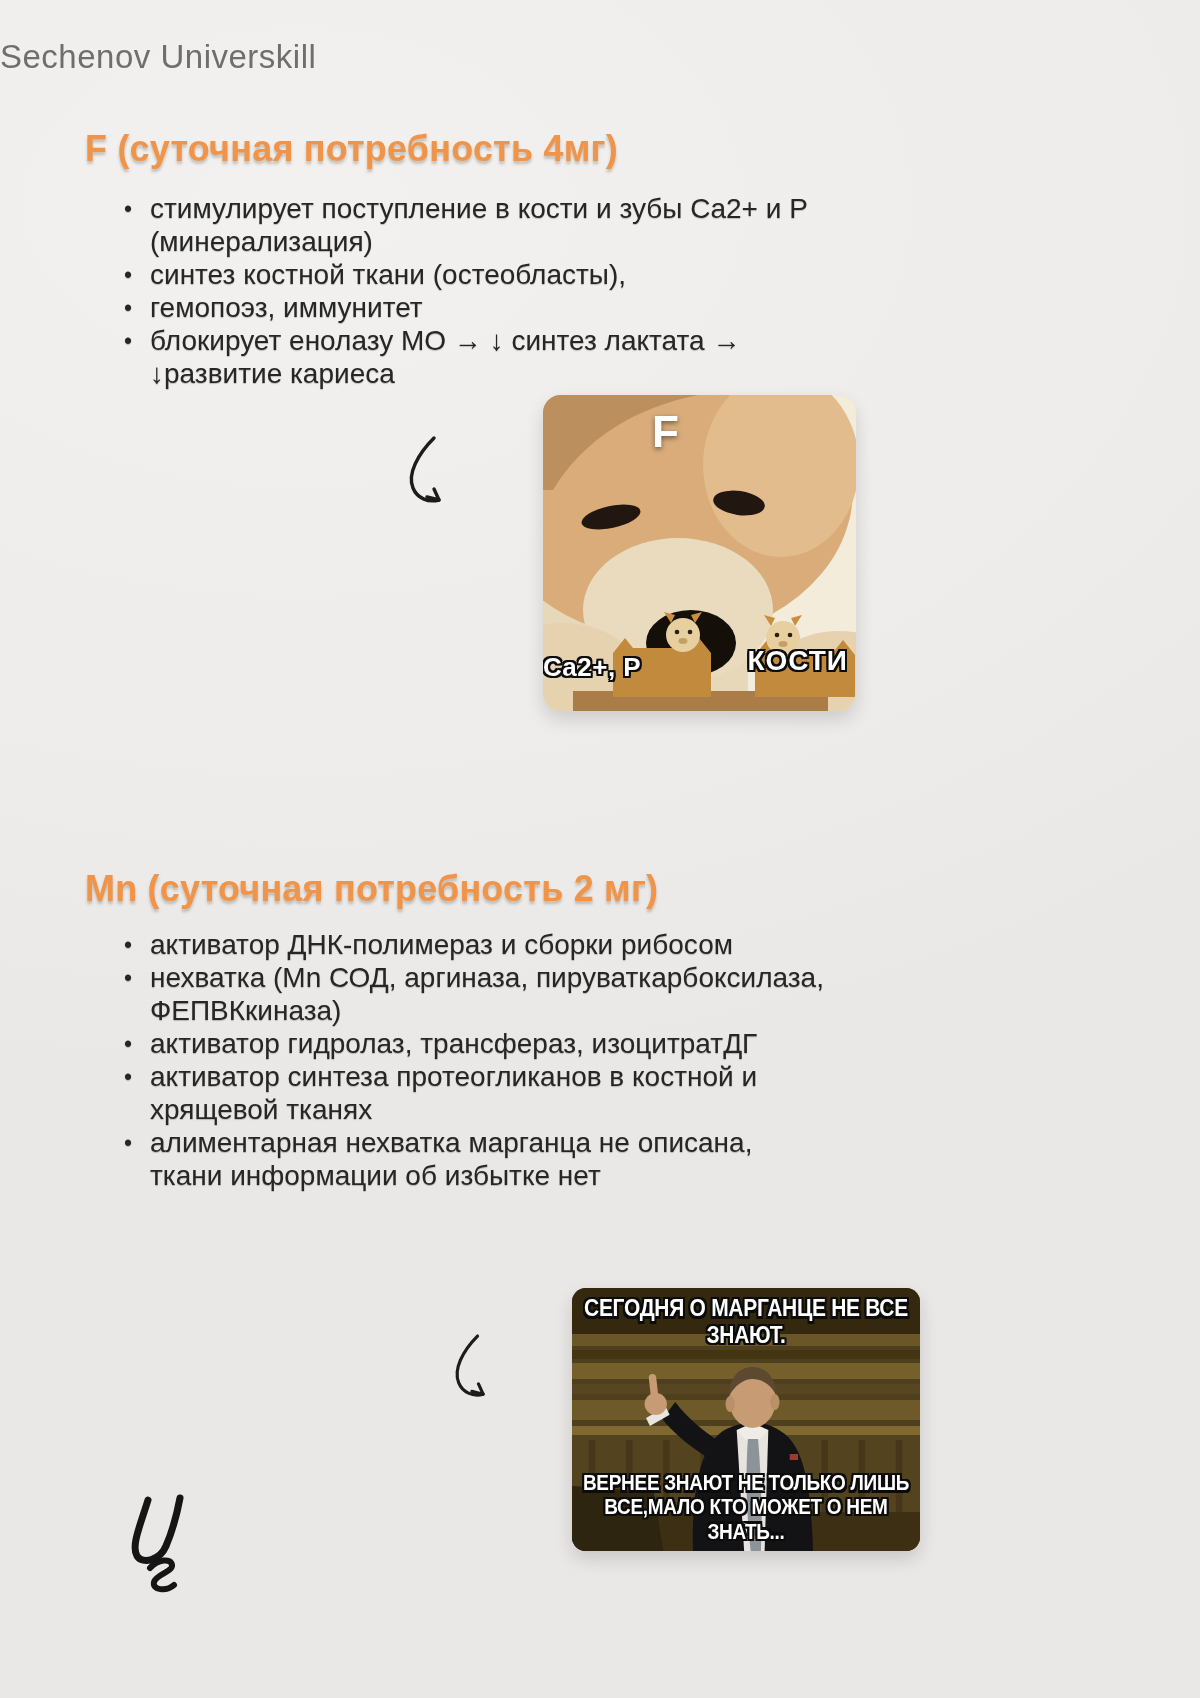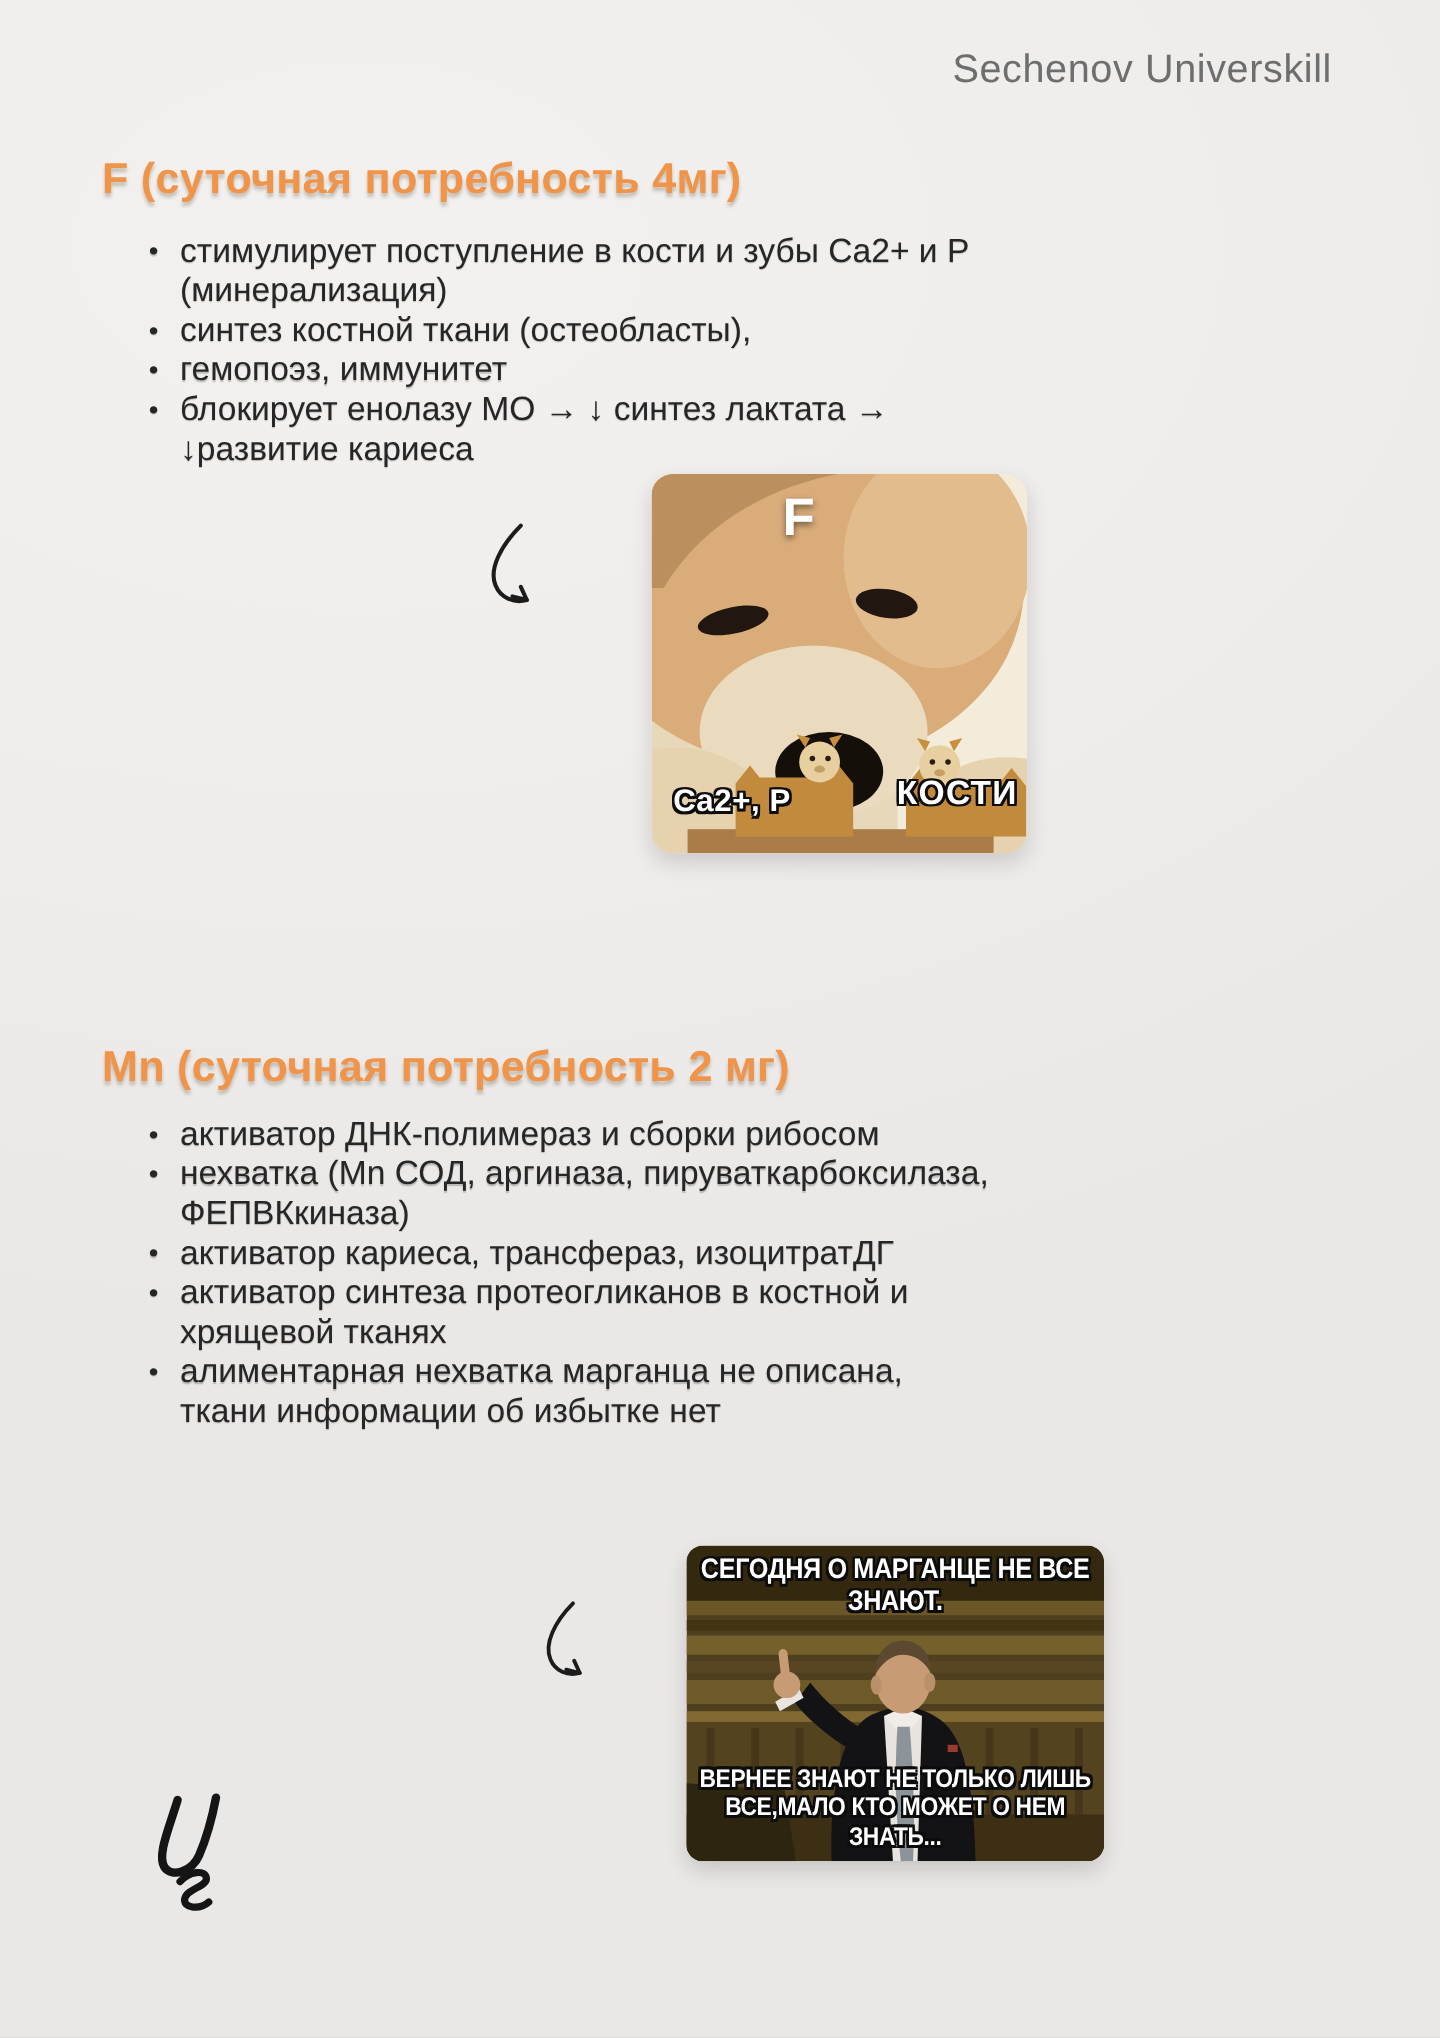--- a/index.html
+++ b/index.html
@@ -6,21 +6,21 @@
   .page{
     position:relative;
     width:1200px;height:1698px;
     margin:0 auto;
     background:radial-gradient(1400px 900px at 25% 12%, #f2f1ef 0%, #efedeb 55%, #eae8e6 100%);
     font-family:"Liberation Sans","DejaVu Sans",sans-serif;
     overflow:hidden;
   }
   .brand{
     position:absolute;top:38px;left:0;width:1110px;
-    text-align:right;
+    text-align:left;
     font-size:33px;color:#6e6e6e;letter-spacing:.5px;font-weight:400;
   }
   .heading{
     position:absolute;left:85px;
     font-size:36px;font-weight:700;color:#f0944a;
     text-shadow:0 3px 3px rgba(60,40,10,.25);
     letter-spacing:.2px;
   }
   .heading.f{top:104px;}
   .heading.mn{top:844px;}
@@ -61,21 +61,21 @@
     font-size:44px;
     text-shadow:0 2px 5px rgba(0,0,0,.5);
   }
   .outline-strong{
     text-shadow:
       -2px -2px 0 #0c0c0c, 2px -2px 0 #0c0c0c,
       -2px  2px 0 #0c0c0c, 2px  2px 0 #0c0c0c,
       -2px  0   0 #0c0c0c, 2px  0   0 #0c0c0c,
        0   -2px 0 #0c0c0c, 0    2px 0 #0c0c0c;
   }
-  .label-ca{left:18px;bottom:28px;font-size:26px;letter-spacing:.5px;}
+  .label-ca{left:0;bottom:28px;font-size:26px;letter-spacing:.5px;}
   .label-kosti{right:8px;bottom:34px;font-size:28px;letter-spacing:1px;}
   .kl-caption{
     position:absolute;left:8px;right:8px;
     text-align:center;color:#fff;font-weight:700;
     line-height:1.12;letter-spacing:-.3px;
     transform:scaleY(1.12);transform-origin:center top;
   }
   .kl-caption.top{top:7px;font-size:21px;}
   .kl-caption.bottom{bottom:8px;font-size:19px;transform-origin:center bottom;}
   .logo{position:absolute;left:116px;top:1494px;width:92px;height:108px;}
@@ -141,21 +141,21 @@
     <div class="meme-label label-ca outline-strong">Ca2+, P</div>
     <div class="meme-label label-kosti outline-strong">КОСТИ</div>
   </div>
 
   <h1 class="heading mn">Mn (суточная потребность 2 мг)</h1>
 
   <ul class="bullets mn">
       <li>активатор ДНК-полимераз и сборки рибосом</li>
       <li>нехватка (Mn СОД, аргиназа, пируваткарбоксилаза,
 ФЕПВКкиназа)</li>
-      <li>активатор кариеса, трансфераз, изоцитратДГ</li>
+      <li>активатор гидролаз, трансфераз, изоцитратДГ</li>
       <li>активатор синтеза протеогликанов в костной и
 хрящевой тканях</li>
       <li>алиментарная нехватка марганца не описана,
 ткани информации об избытке нет</li>
     </ul>
 
   <svg class="arrow-svg a2" viewBox="0 0 64 74">
     <path d="M 40,4 C 24,20 14,40 20,54 C 24,64 35,69 46,66" fill="none" stroke="#1c1c1c" stroke-width="3.4" stroke-linecap="round"></path>
     <path d="M 46,66 l -12,-3 M 46,66 l -5,-11" fill="none" stroke="#1c1c1c" stroke-width="3.4" stroke-linecap="round"></path>
   </svg>

